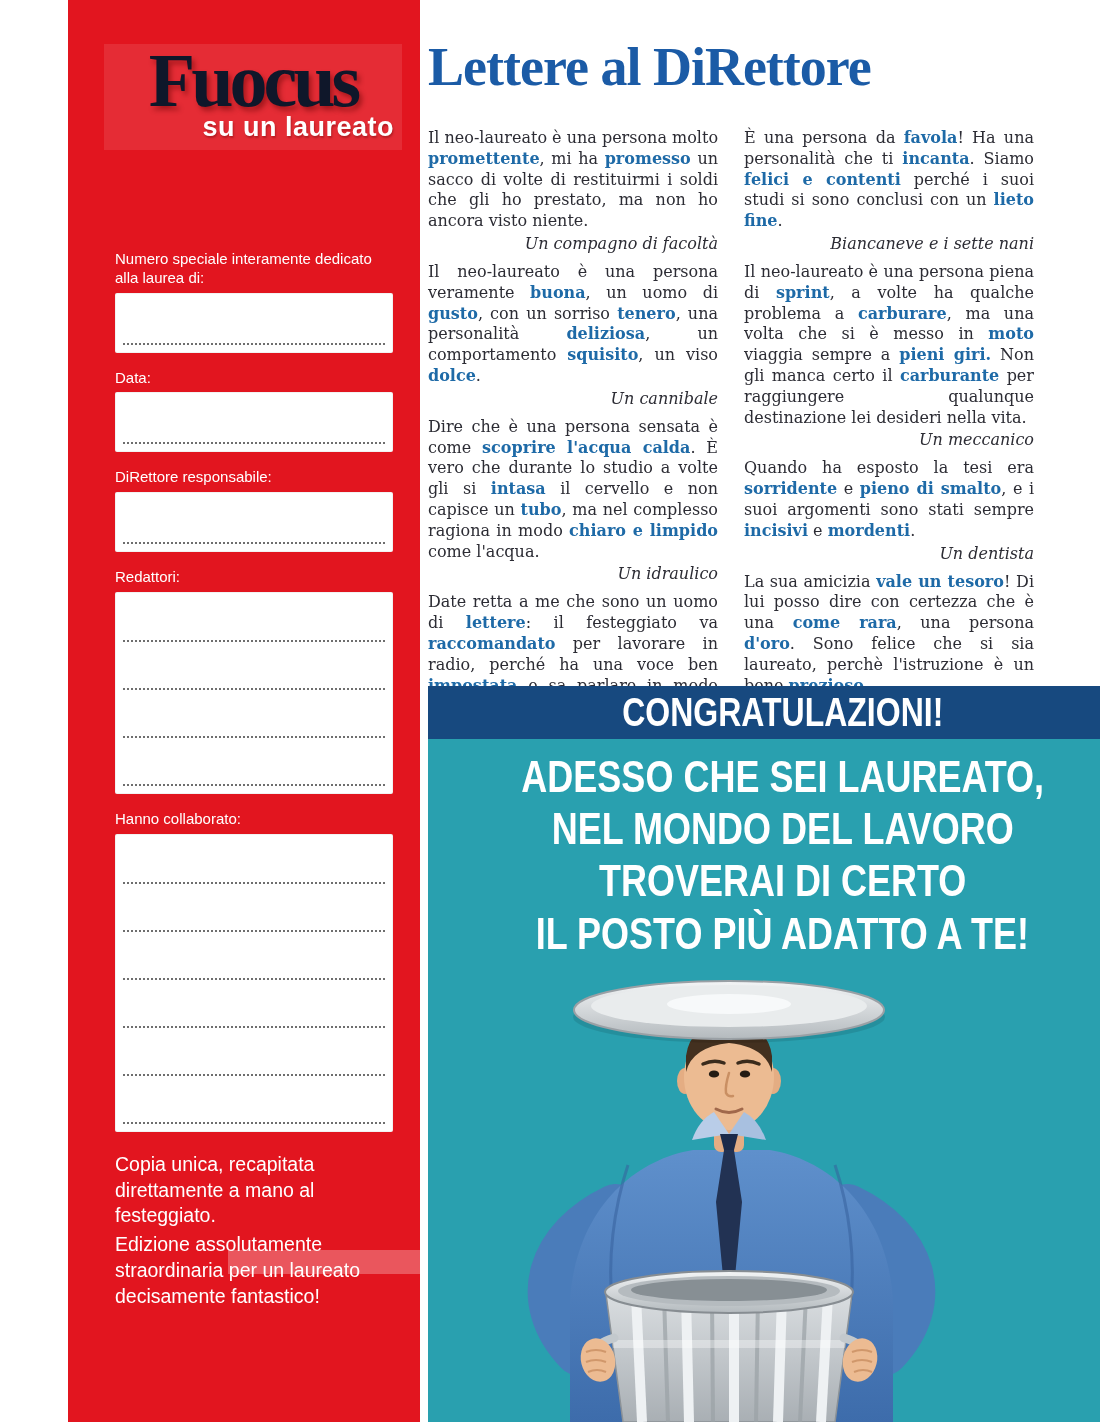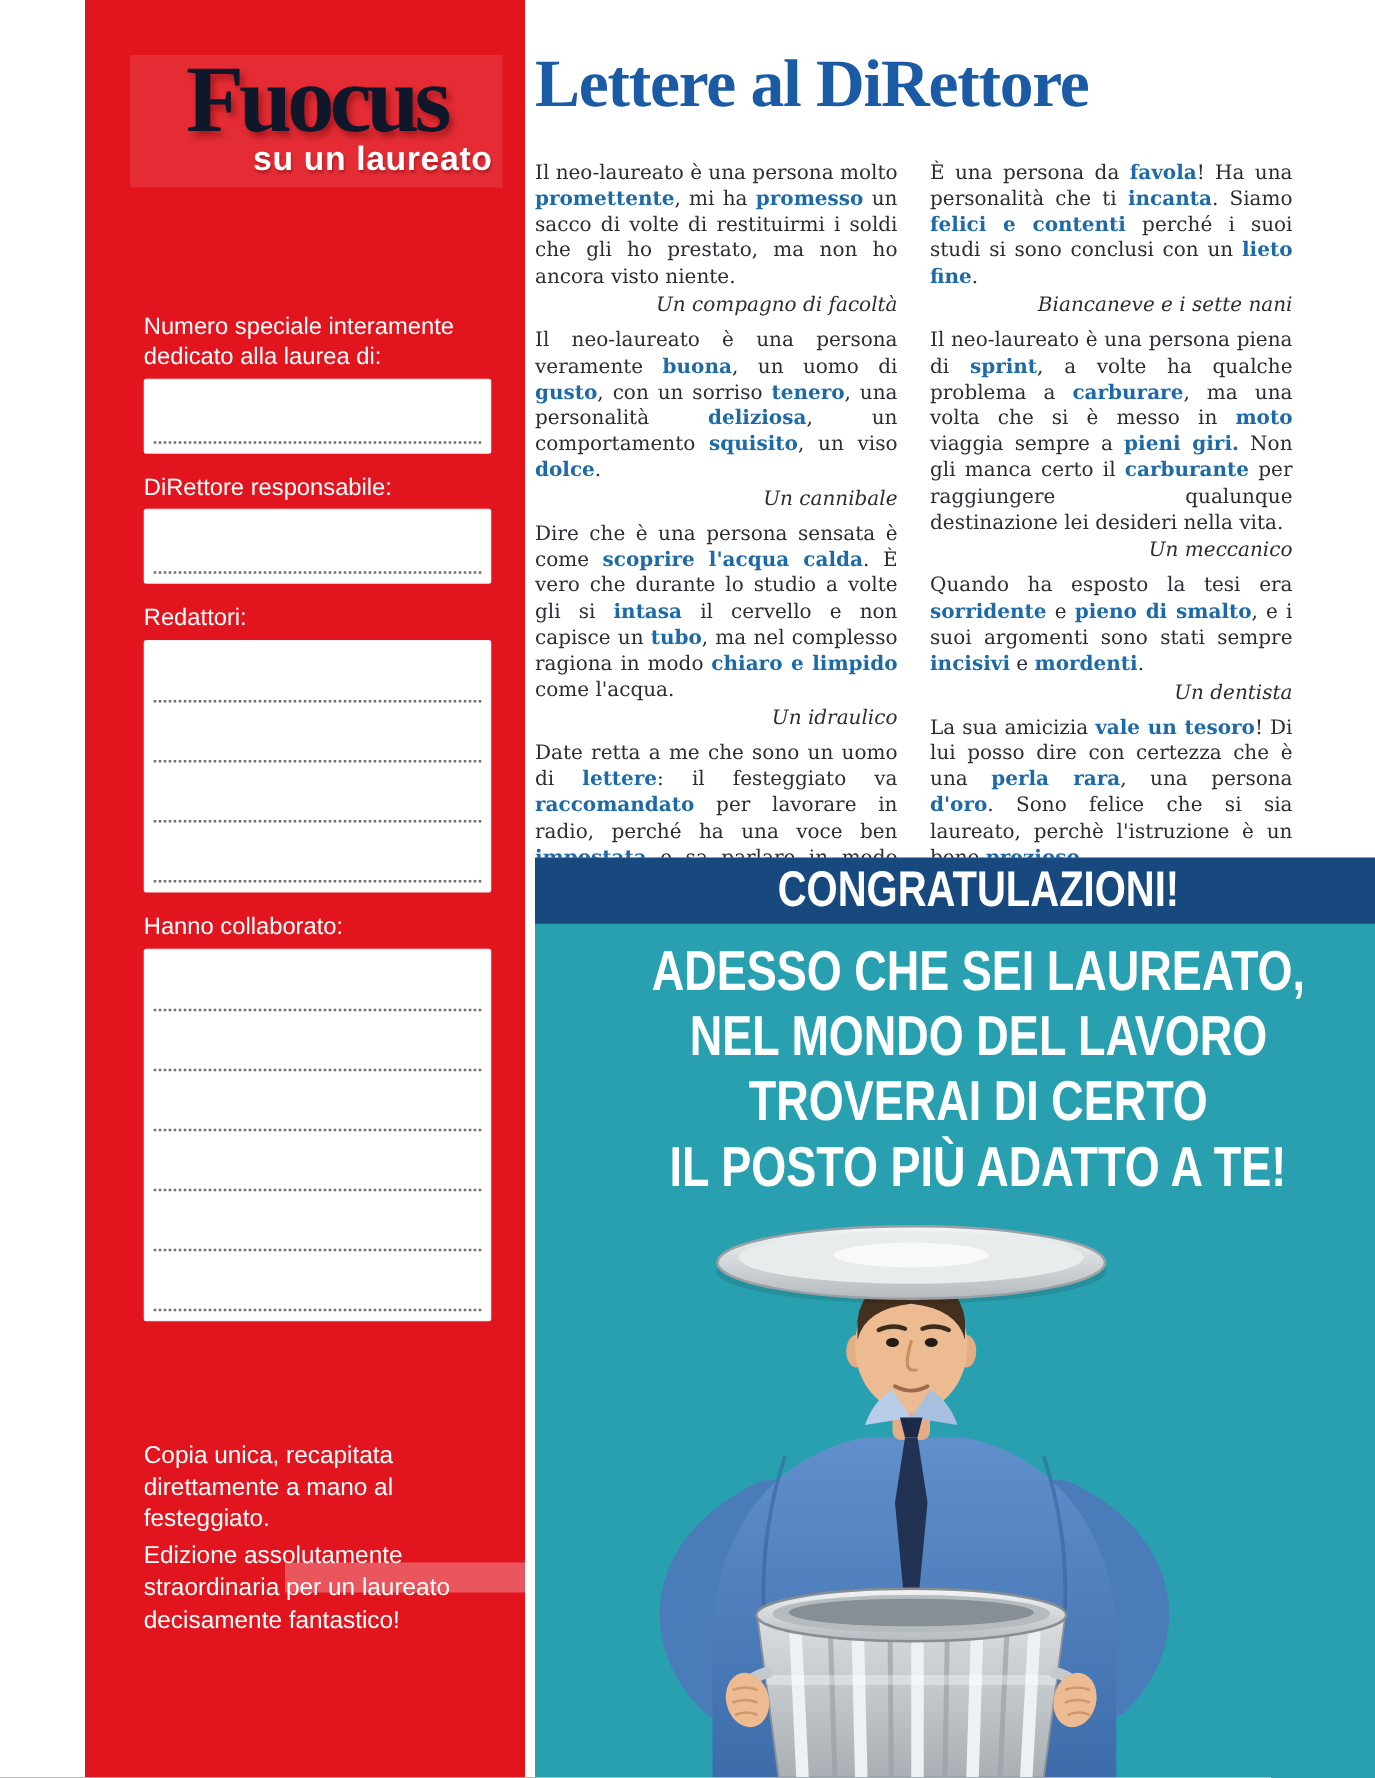--- a/index.html
+++ b/index.html
@@ -19,21 +19,21 @@
   
   .sidebar{position:absolute;left:68px;top:0;width:352px;height:1422px;background:var(--red);}
   .logo-block{position:absolute;left:36px;top:44px;width:298px;height:106px;background:rgba(255,255,255,0.10);padding-top:2px;}
   .logo{
     font-family:"Liberation Serif",serif;font-weight:bold;font-size:76px;line-height:0.92;
     color:#0f172a;text-align:center;letter-spacing:-4px;
     text-shadow:3px 4px 5px rgba(90,0,0,0.45);
   }
   .tagline{font-size:27px;font-weight:bold;color:#fff;text-align:right;padding-right:8px;margin-top:-4px;letter-spacing:0.5px;text-shadow:1px 2px 2px rgba(90,0,0,0.35);}
   .sidebar-fields{position:absolute;left:47px;top:250px;width:278px;}
-  .field-label{color:#fff;font-size:19px;line-height:1.25;margin-bottom:5px;}
+  .field-label{color:#fff;font-size:15px;line-height:1.25;margin-bottom:5px;}
   .field-box{position:relative;background:#fff;border-radius:2px;margin-bottom:16px;box-shadow:0 0 0 1px rgba(0,0,0,0.05) inset;}
   .dot-line{position:absolute;left:8px;right:8px;height:0;border-bottom:2px dotted #6e6e6e;}
   .sidebar-footer{position:absolute;left:47px;top:1152px;width:302px;color:#fff;font-size:19.5px;line-height:1.32;}
   .side-footer-line{margin:0 0 3px 0;}
   .watermark{position:absolute;left:160px;top:1250px;width:196px;height:24px;background:rgba(255,255,255,0.28);}
   
   .main-title{
     position:absolute;left:428px;top:40px;width:607px;
     font-family:"Liberation Serif",serif;font-weight:bold;font-size:54px;
     color:var(--title-blue);letter-spacing:-1px;line-height:1.0;
@@ -73,20 +73,26 @@
       <div class="tagline">su un laureato</div>
     </div>
     <div class="sidebar-fields">
         <div class="field">
           <div class="field-label">Numero speciale interamente dedicato alla laurea di:</div>
           <div class="field-box" style="height: 60px;">
             <div class="dot-line" style="bottom: 8px;"></div>
           </div>
         </div>
         <div class="field">
+          <div class="field-label">Data:</div>
+          <div class="field-box" style="height: 60px;">
+            <div class="dot-line" style="bottom: 8px;"></div>
+          </div>
+        </div>
+        <div class="field">
           <div class="field-label">DiRettore responsabile:</div>
           <div class="field-box" style="height: 60px;">
             <div class="dot-line" style="bottom: 8px;"></div>
           </div>
         </div>
         <div class="field">
           <div class="field-label">Redattori:</div>
           <div class="field-box" style="height: 202px;">
             <div class="dot-line" style="bottom: 8px;"></div>
             <div class="dot-line" style="bottom: 56px;"></div>
@@ -141,21 +147,21 @@
         </div>
         <div class="letter">
           <p class="letter-text"><span>Il neo-laureato è una persona piena di </span><span class="hl">sprint</span><span>, a volte ha qualche problema a </span><span class="hl">carburare</span><span>, ma una volta che si è messo in </span><span class="hl">moto</span><span> viaggia sempre a </span><span class="hl">pieni giri.</span><span> Non gli manca certo il </span><span class="hl">carburante</span><span> per raggiungere qualunque destinazione lei desideri nella vita.</span></p>
           <div class="letter-sig">Un meccanico</div>
         </div>
         <div class="letter">
           <p class="letter-text"><span>Quando ha esposto la tesi era </span><span class="hl">sorridente</span><span> e </span><span class="hl">pieno di smalto</span><span>, e i suoi argomenti sono stati sempre </span><span class="hl">incisivi</span><span> e </span><span class="hl">mordenti</span><span>.</span></p>
           <div class="letter-sig">Un dentista</div>
         </div>
         <div class="letter">
-          <p class="letter-text"><span>La sua amicizia </span><span class="hl">vale un tesoro</span><span>! Di lui posso dire con certezza che è una </span><span class="hl">perla rara</span><span>, una persona </span><span class="hl">d'oro</span><span>. Sono felice che si sia laureato, perchè l'istruzione è un bene </span><span class="hl">prezioso</span><span>.</span></p>
+          <p class="letter-text"><span>La sua amicizia </span><span class="hl">vale un tesoro</span><span>! Di lui posso dire con certezza che è una </span><span class="hl">come rara</span><span>, una persona </span><span class="hl">d'oro</span><span>. Sono felice che si sia laureato, perchè l'istruzione è un bene </span><span class="hl">prezioso</span><span>.</span></p>
           <div class="letter-sig">Un gioielliere</div>
         </div>
       </div>
   </div>
 
   <div class="congrats">
     <div class="congrats-banner">
       <span class="condensed">CONGRATULAZIONI!</span>
     </div>
     <div class="congrats-headline">

